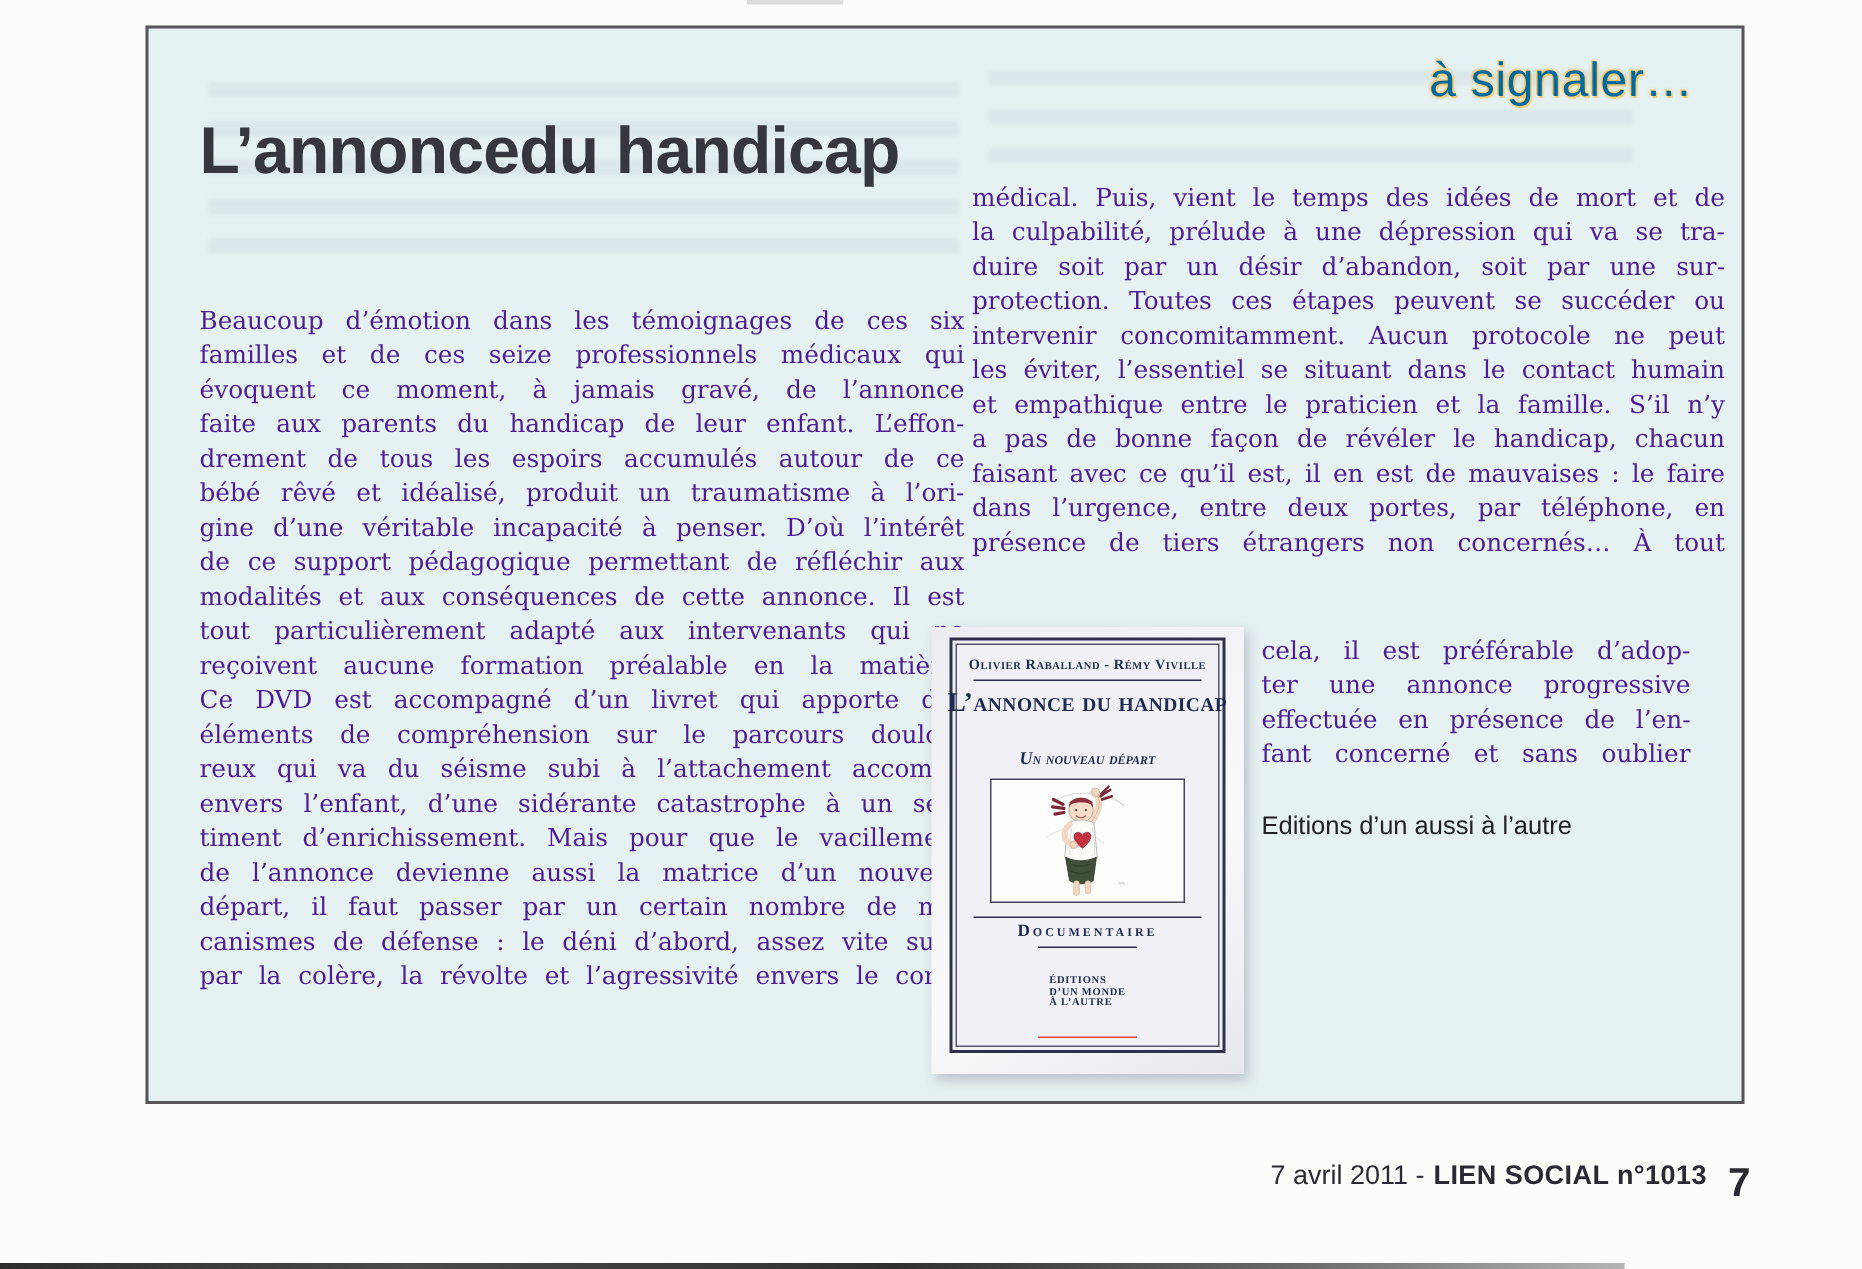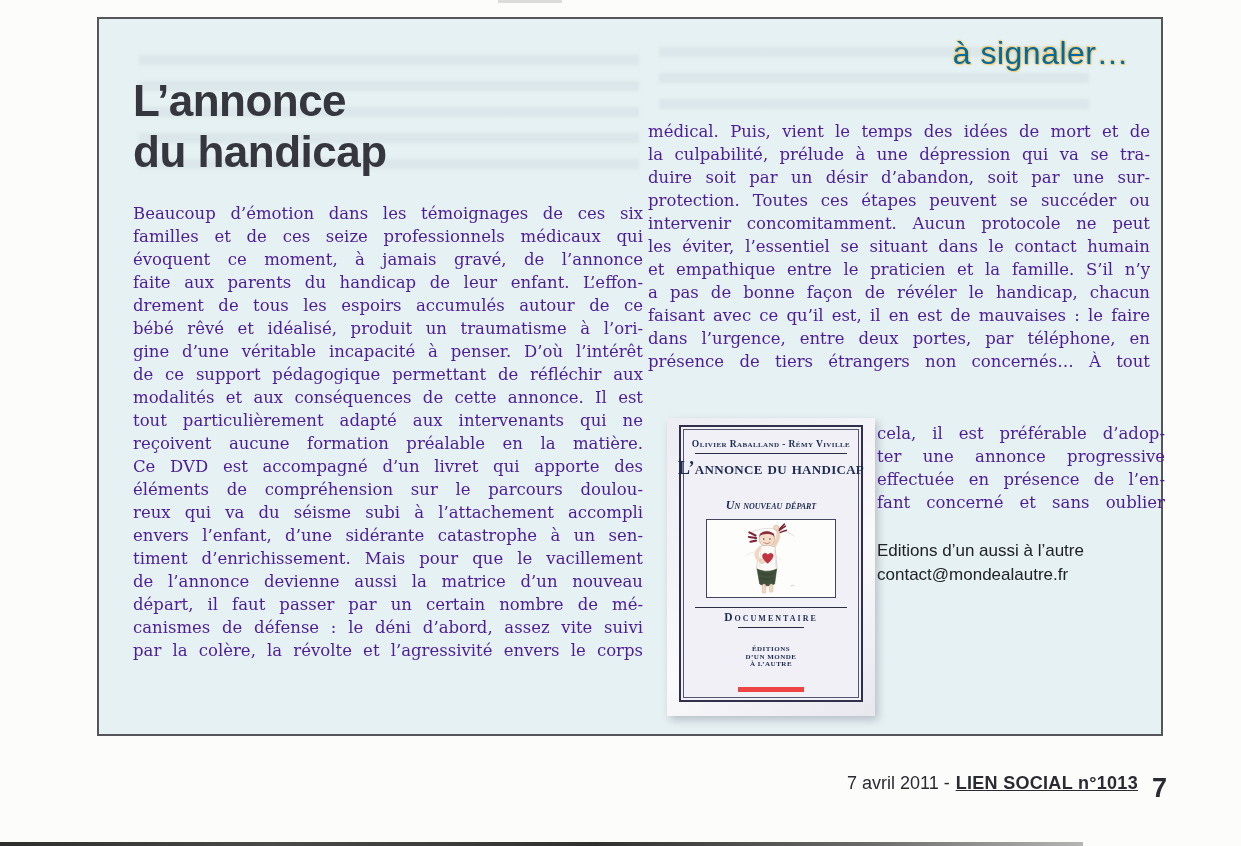--- a/index.html
+++ b/index.html
@@ -25,30 +25,30 @@
   .g1 { left:40px; top:36px; width:500px; height:128px; }
   .g2 { left:560px; top:28px; width:430px; height:66px; }
   .badge {
     position:absolute; top:16px; right:32px;
     font-size:32px; letter-spacing:.5px; color:#0369a1;
     text-shadow:0 0 3px rgba(246,188,61,.95), 1px 1px 0 rgba(246,188,61,.55), -1px -1px 0 rgba(246,188,61,.55);
   }
   .title {
     position:absolute; left:34px; top:56px; margin:0;
     font-size:44px; line-height:51px; font-weight:700; letter-spacing:-.5px;
-    color:#35363e; display:flex; flex-direction:column;
+    color:#35363e; display:flex; 
   }
   .serif {
     font-family:"DejaVu Serif", serif; color:#4c1d95;
     font-size:16.5px; line-height:23px;
     white-space:pre-line; text-align:justify; text-align-last:justify;
   }
   .leftcol  { position:absolute; left:34px;  top:183px; width:510px; }
   .rightcol { position:absolute; left:549px; top:101px; width:502px; }
-  .media-row { position:absolute; left:568px; top:399px; width:506px; display:flex; gap:2px; }
+  .media-row { position:absolute; left:522px; top:399px; width:506px; display:flex; gap:12px; }
   .dvd-photo {
     width:208px; height:298px; margin:0; box-sizing:border-box;
     padding:7px 12px 14px;
     background:linear-gradient(145deg,#ececf2,#fafafc 60%,#e7e7ee);
     box-shadow:3px 4px 8px rgba(70,70,90,.28);
   }
   .dvd-cover {
     width:100%; height:100%; box-sizing:border-box;
     background:#f2f0f7; border:2px solid #30304a; padding:2px;
   }
@@ -60,34 +60,34 @@
   }
   .dvd-authors { font-size:9.5px; font-weight:700; font-variant:small-caps; letter-spacing:.4px; white-space:nowrap; }
   .dvd-rule { width:93%; height:1px; background:#2c2c44; margin:4px 0 3px; }
   .dvd-title { font-size:18px; font-weight:700; font-variant:small-caps; letter-spacing:.3px; margin-top:1px; white-space:nowrap; }
   .dvd-subtitle { font-size:12px; font-weight:700; font-style:italic; font-variant:small-caps; margin-top:19px; }
   .dvd-illustration { width:128px; height:132px; border:1px solid #44445c; background:#fdfdfb; margin:6px 0 5px; overflow:hidden; }
   .dvd-illustration svg { width:100%; height:100%; display:block; }
   .dvd-genre { font-size:11.5px; font-weight:700; letter-spacing:2px; font-variant:small-caps; margin-top:1px; }
   .dvd-logo {
     margin-top:4px; padding:18px 7px;
-    border-top:1px solid #2c2c44; border-bottom:5px solid #ef4444;
-    display:flex; flex-direction:column; align-items:center;
+    border-top:1px solid #2c2c44; border-bottom:1px solid #ef4444;
+    display:flex; flex-direction:column; align-items:flex-start;
     font-size:7px; line-height:7.5px; font-weight:700; letter-spacing:.5px; text-transform:uppercase;
   }
   .sidecol { width:288px; display:flex; flex-direction:column; padding-top:4px; box-sizing:border-box; }
   .wraplast { text-align:left; text-align-last:left; }
   .caption { margin-top:25px; font-size:17px; line-height:24px; color:#212127; }
   .caption p { margin:0; text-align:justify; }
   .cap-title { font-weight:700; font-style:italic; }
   .footer {
     position:absolute; right:74px; top:773px;
     font-size:18px; color:#2a2a32; display:flex; align-items:flex-start; white-space:pre;
   }
-  .fmag  { font-weight:700; margin-left:6px; letter-spacing:.3px;text-decoration:underline; }
+  .fmag  { font-weight:700; margin-left:6px; letter-spacing:.3px; }
   .fpage { font-weight:700; font-size:27px; margin-left:14px; }
 </style>
 </head>
 <body>
 
 <div class="page">
 
   <div class="scan-mark-top"></div>
 
   <section class="box">
@@ -180,21 +180,20 @@
         </div>
       </figure>
 
       <div class="sidecol">
         <div class="serif">cela, il est préférable d’adop-
 ter une annonce progressive
 effectuée en présence de l’en-
 fant concerné et sans oublier</div>
         <div class="caption">
           <div>Editions d’un aussi à l’autre</div>
-          <div>contact@mondealautre.fr</div>
         </div>
       </div>
 
     </div>
   </section>
 
   <div class="footer">
     <span>7 avril 2011 -</span>
     <span class="fmag">LIEN SOCIAL n°1013</span>
     <span class="fpage">7</span>

